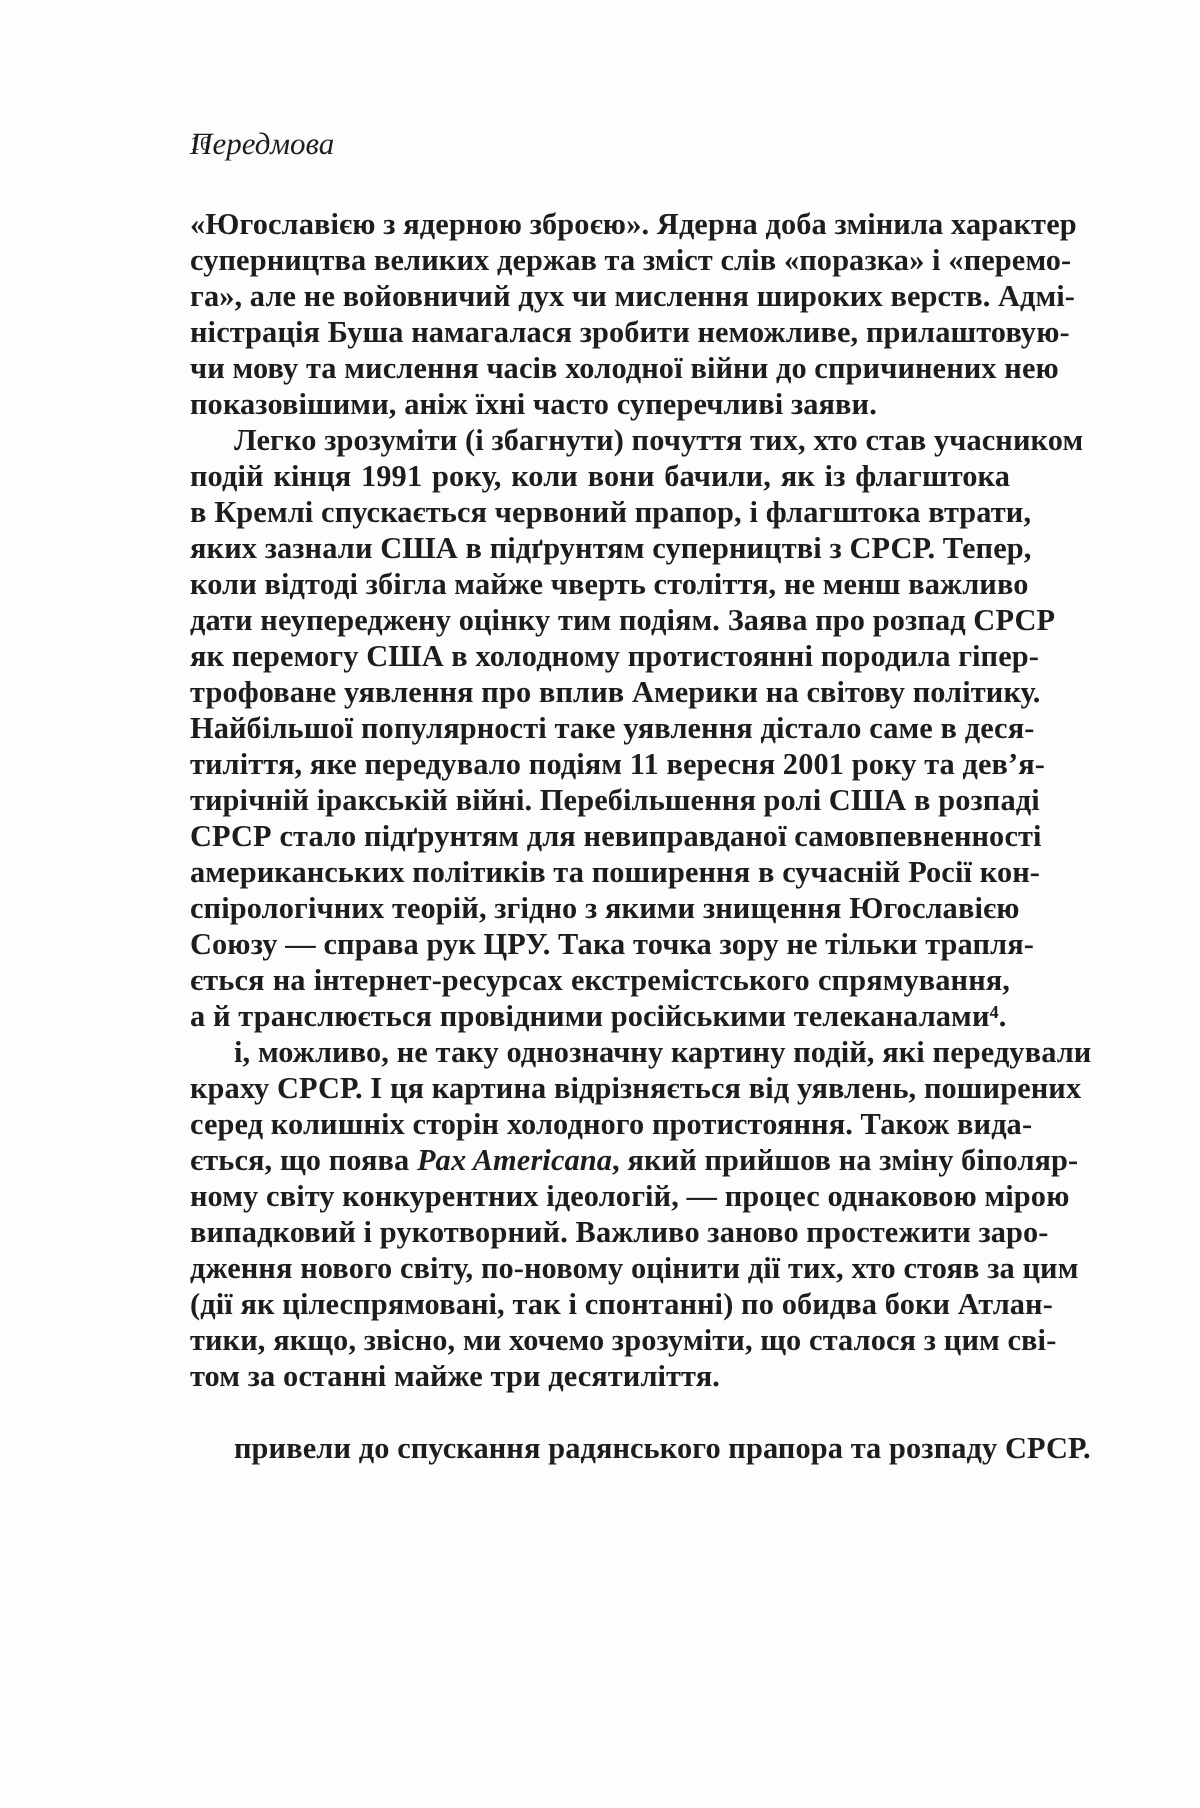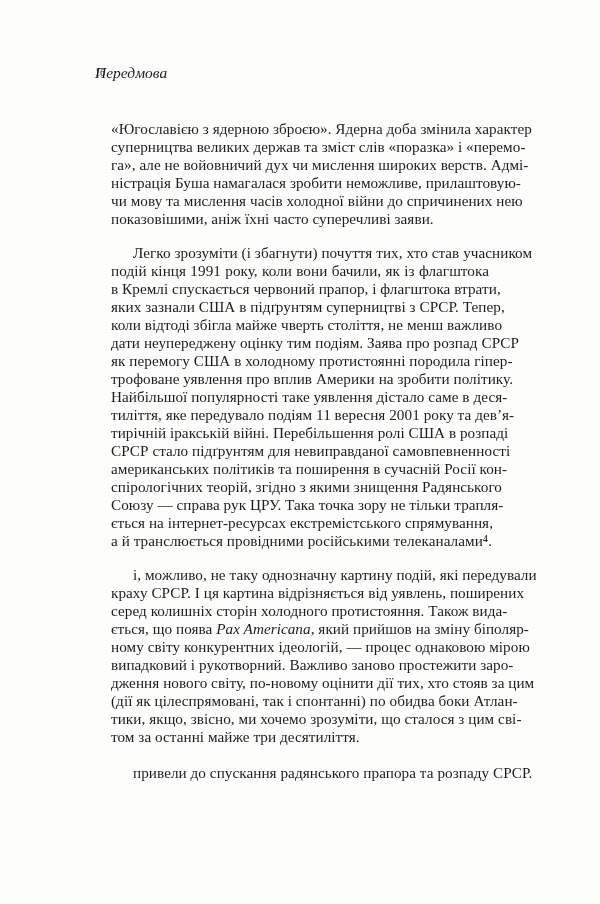--- a/index.html
+++ b/index.html
@@ -25,21 +25,21 @@
   }
   .head-title {
     position: absolute; left: 0; right: 0; top: 0;
     font-style: italic;
     font-size: 15.5px; line-height: 20px;
   }
   .body-text {
     position: absolute;
     top: 104px; left: 95px; width: 410px;
   }
-  .paragraph { margin: 16px; }
+  .paragraph { margin: 0; font-weight: bold; }
   .paragraph.gap { margin-top: 18px; }
   .line {
     height: 18px;
     line-height: 18px;
     font-size: 15.2px;
     white-space: nowrap;
     text-align: justify;
     text-align-last: justify;
     letter-spacing: 0.05px;
   }
@@ -65,27 +65,27 @@
         <div class="line end">показовішими, аніж їхні часто суперечливі заяви.</div>
       </div>
       <div class="paragraph indent">
         <div class="line">Легко зрозуміти (і збагнути) почуття тих, хто став учасником</div>
         <div class="line">подій кінця 1991 року, коли вони бачили, як із флагштока</div>
         <div class="line">в Кремлі спускається червоний прапор, і флагштока втрати,</div>
         <div class="line">яких зазнали США в підґрунтям суперництві з СРСР. Тепер,</div>
         <div class="line">коли відтоді збігла майже чверть століття, не менш важливо</div>
         <div class="line">дати неупереджену оцінку тим подіям. Заява про розпад СРСР</div>
         <div class="line">як перемогу США в холодному протистоянні породила гіпер-</div>
-        <div class="line">трофоване уявлення про вплив Америки на зробити політику.</div>
+        <div class="line">трофоване уявлення про вплив Америки на світову політику.</div>
         <div class="line">Найбільшої популярності таке уявлення дістало саме в деся-</div>
         <div class="line">тиліття, яке передувало подіям 11 вересня 2001 року та дев’я-</div>
         <div class="line">тирічній іракській війні. Перебільшення ролі США в розпаді</div>
         <div class="line">СРСР стало підґрунтям для невиправданої самовпевненності</div>
         <div class="line">американських політиків та поширення в сучасній Росії кон-</div>
-        <div class="line">спірологічних теорій, згідно з якими знищення Радянського</div>
+        <div class="line">спірологічних теорій, згідно з якими знищення Югославією</div>
         <div class="line">Союзу — справа рук ЦРУ. Така точка зору не тільки трапля-</div>
         <div class="line">ється на інтернет-ресурсах екстремістського спрямування,</div>
         <div class="line end">а й транслюється провідними російськими телеканалами⁴.</div>
       </div>
       <div class="paragraph indent">
         <div class="line">і, можливо, не таку однозначну картину подій, які передували</div>
         <div class="line">краху СРСР. І ця картина відрізняється від уявлень, поширених</div>
         <div class="line">серед колишніх сторін холодного протистояння. Також вида-</div>
         <div class="line">ється, що поява <em>Pax Americana</em>, який прийшов на зміну біполяр-</div>
         <div class="line">ному світу конкурентних ідеологій, — процес однаковою мірою</div>

